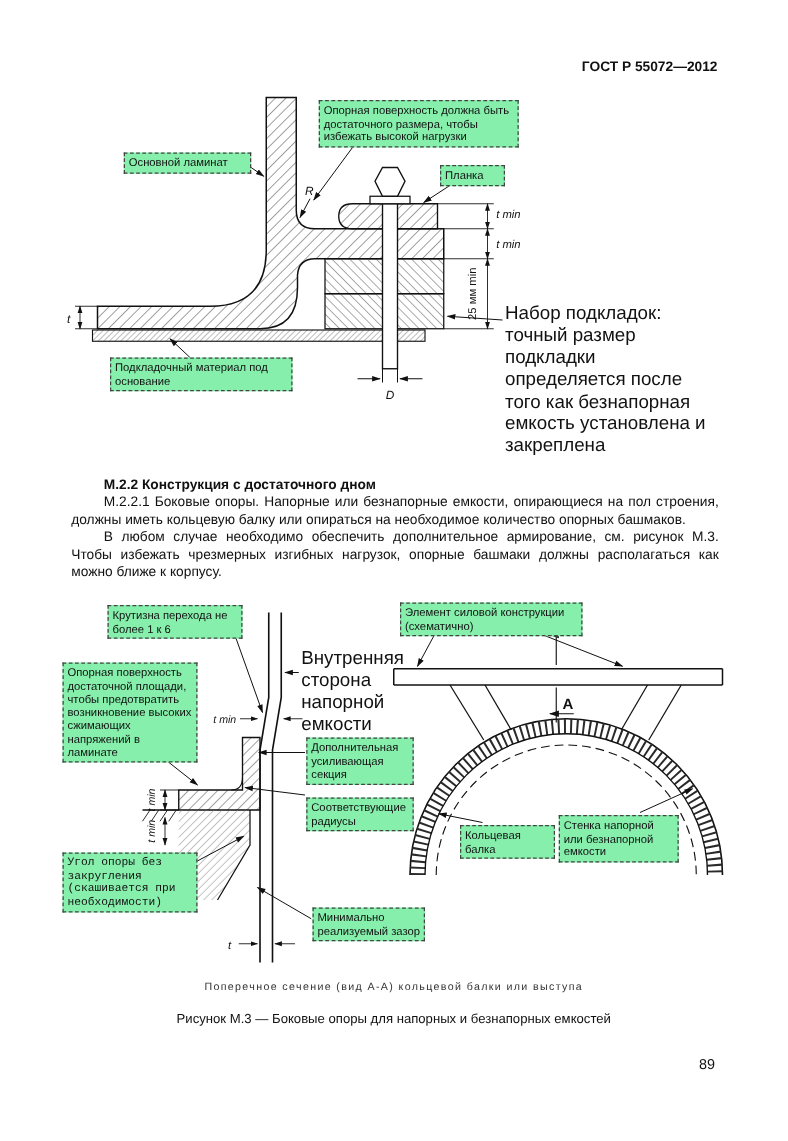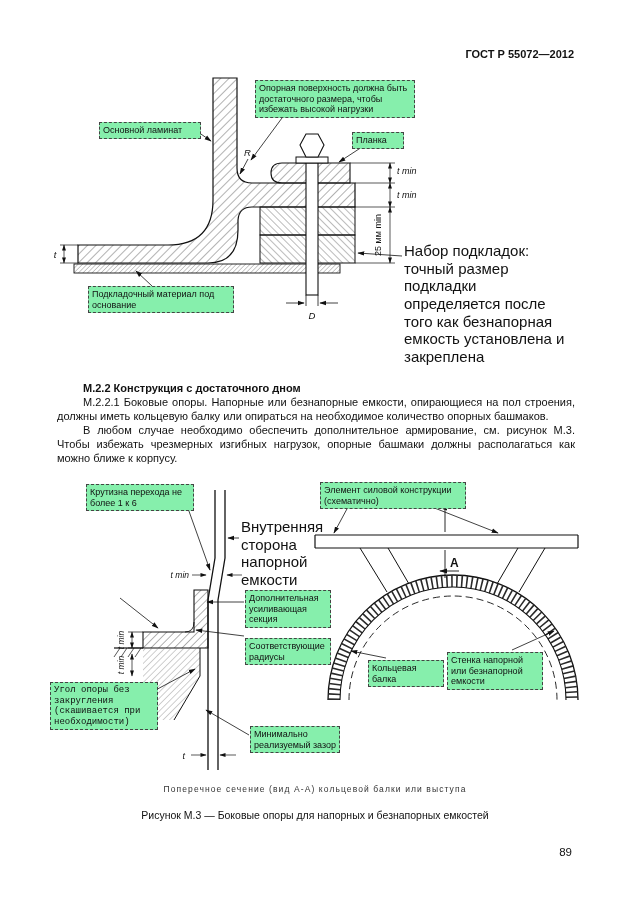--- a/index.html
+++ b/index.html
@@ -224,20 +224,21 @@
       <g stroke="#111" stroke-width="0.8">
         <line x1="300" y1="29" x2="286" y2="55" marker-end="url(#f3ar)"></line>
         <line x1="384" y1="29" x2="450" y2="55" marker-end="url(#f3ar)"></line>
         <line x1="338" y1="180" x2="303" y2="173" marker-end="url(#f3ar)"></line>
         <line x1="464" y1="172" x2="506" y2="153" marker-end="url(#f3ar)"></line>
       </g>
     </svg>
 
     <div class="co" style="left:38px; top:6px; width:100px;">Крутизна перехода не более 1 к 6</div>
     <div class="lab" style="left:193px; top:40px; width:74px; text-align:left;">Внутренняя сторона напорной емкости</div>
+    <div class="co" style="left:2px; top:52px; width:100px;">Опорная поверхность достаточной площади, чтобы предотвратить возникновение высоких сжимающих напряжений в ламинате</div>
     <div class="co" style="left:197px; top:112px; width:78px;">Дополнительная усиливающая секция</div>
     <div class="co" style="left:197px; top:148px; width:78px;margin-top:12px;">Соответствующие радиусы</div>
     <div class="co" style="left:2px; top:204px; width:100px;font-family:Liberation Mono, monospace;">Угол опоры без закругления (скашивается при необходимости)</div>
     <div class="co" style="left:202px; top:248px; width:82px;">Минимально реализуемый зазор</div>
 
     <div class="co" style="left:272px; top:4px; width:138px;">Элемент силовой конструкции (схематично)</div>
     <div class="co" style="left:320px; top:182px; width:68px;">Кольцевая балка</div>
     <div class="co" style="left:399px; top:174px; width:88px;">Стенка напорной или безнапорной емкости</div>
   </div>
 

